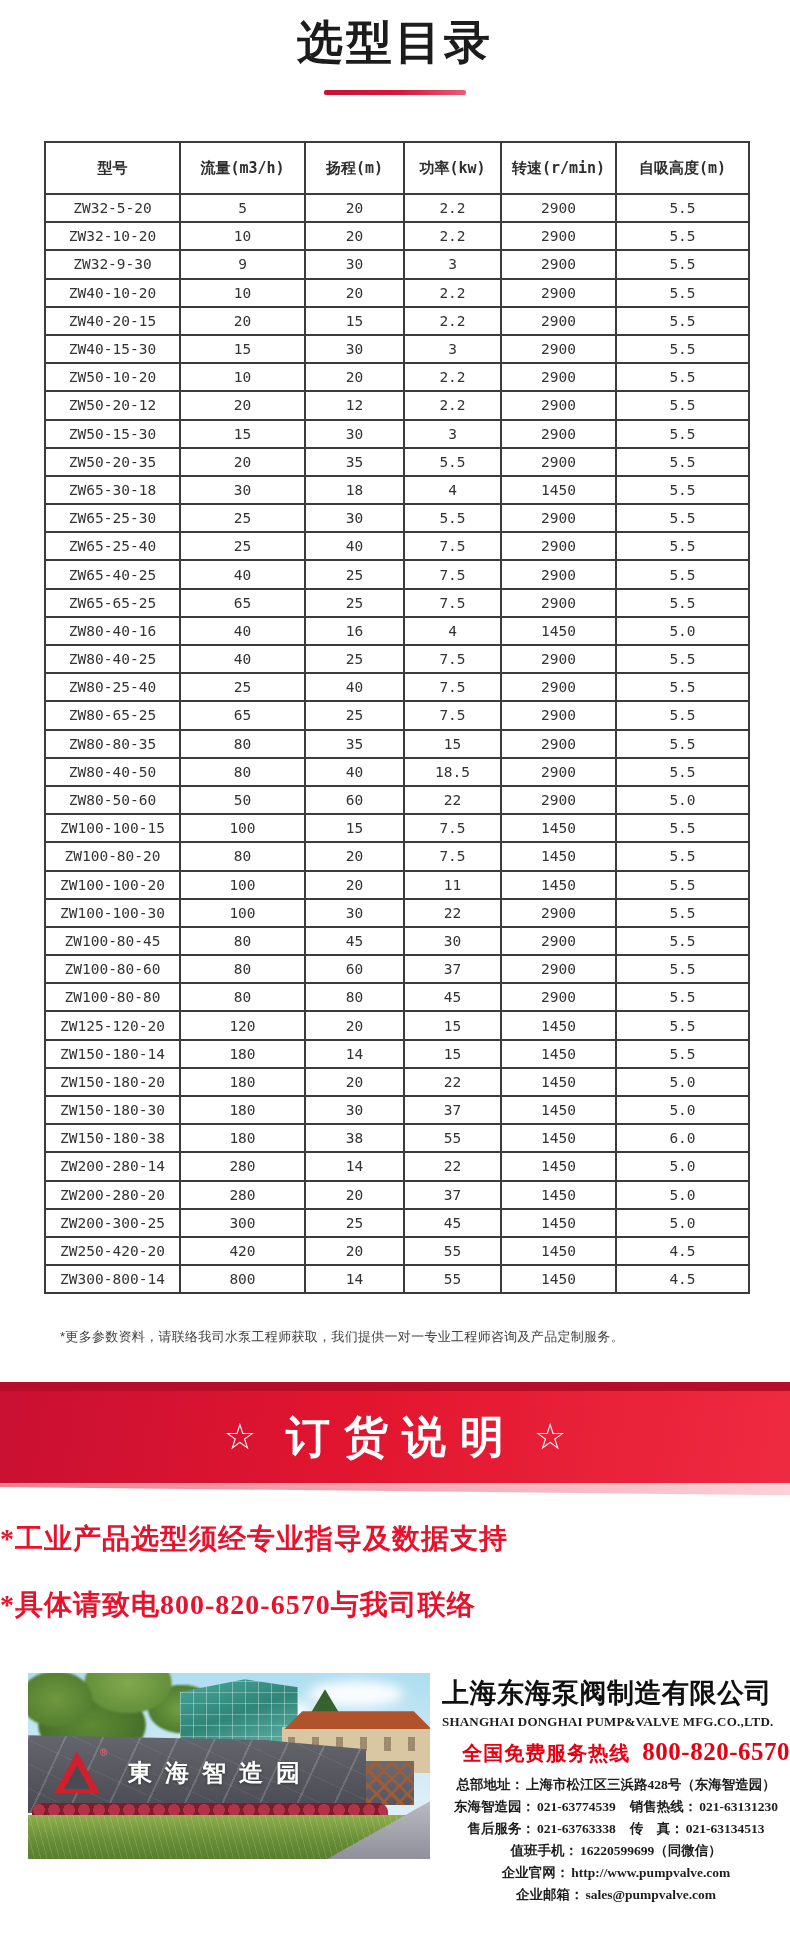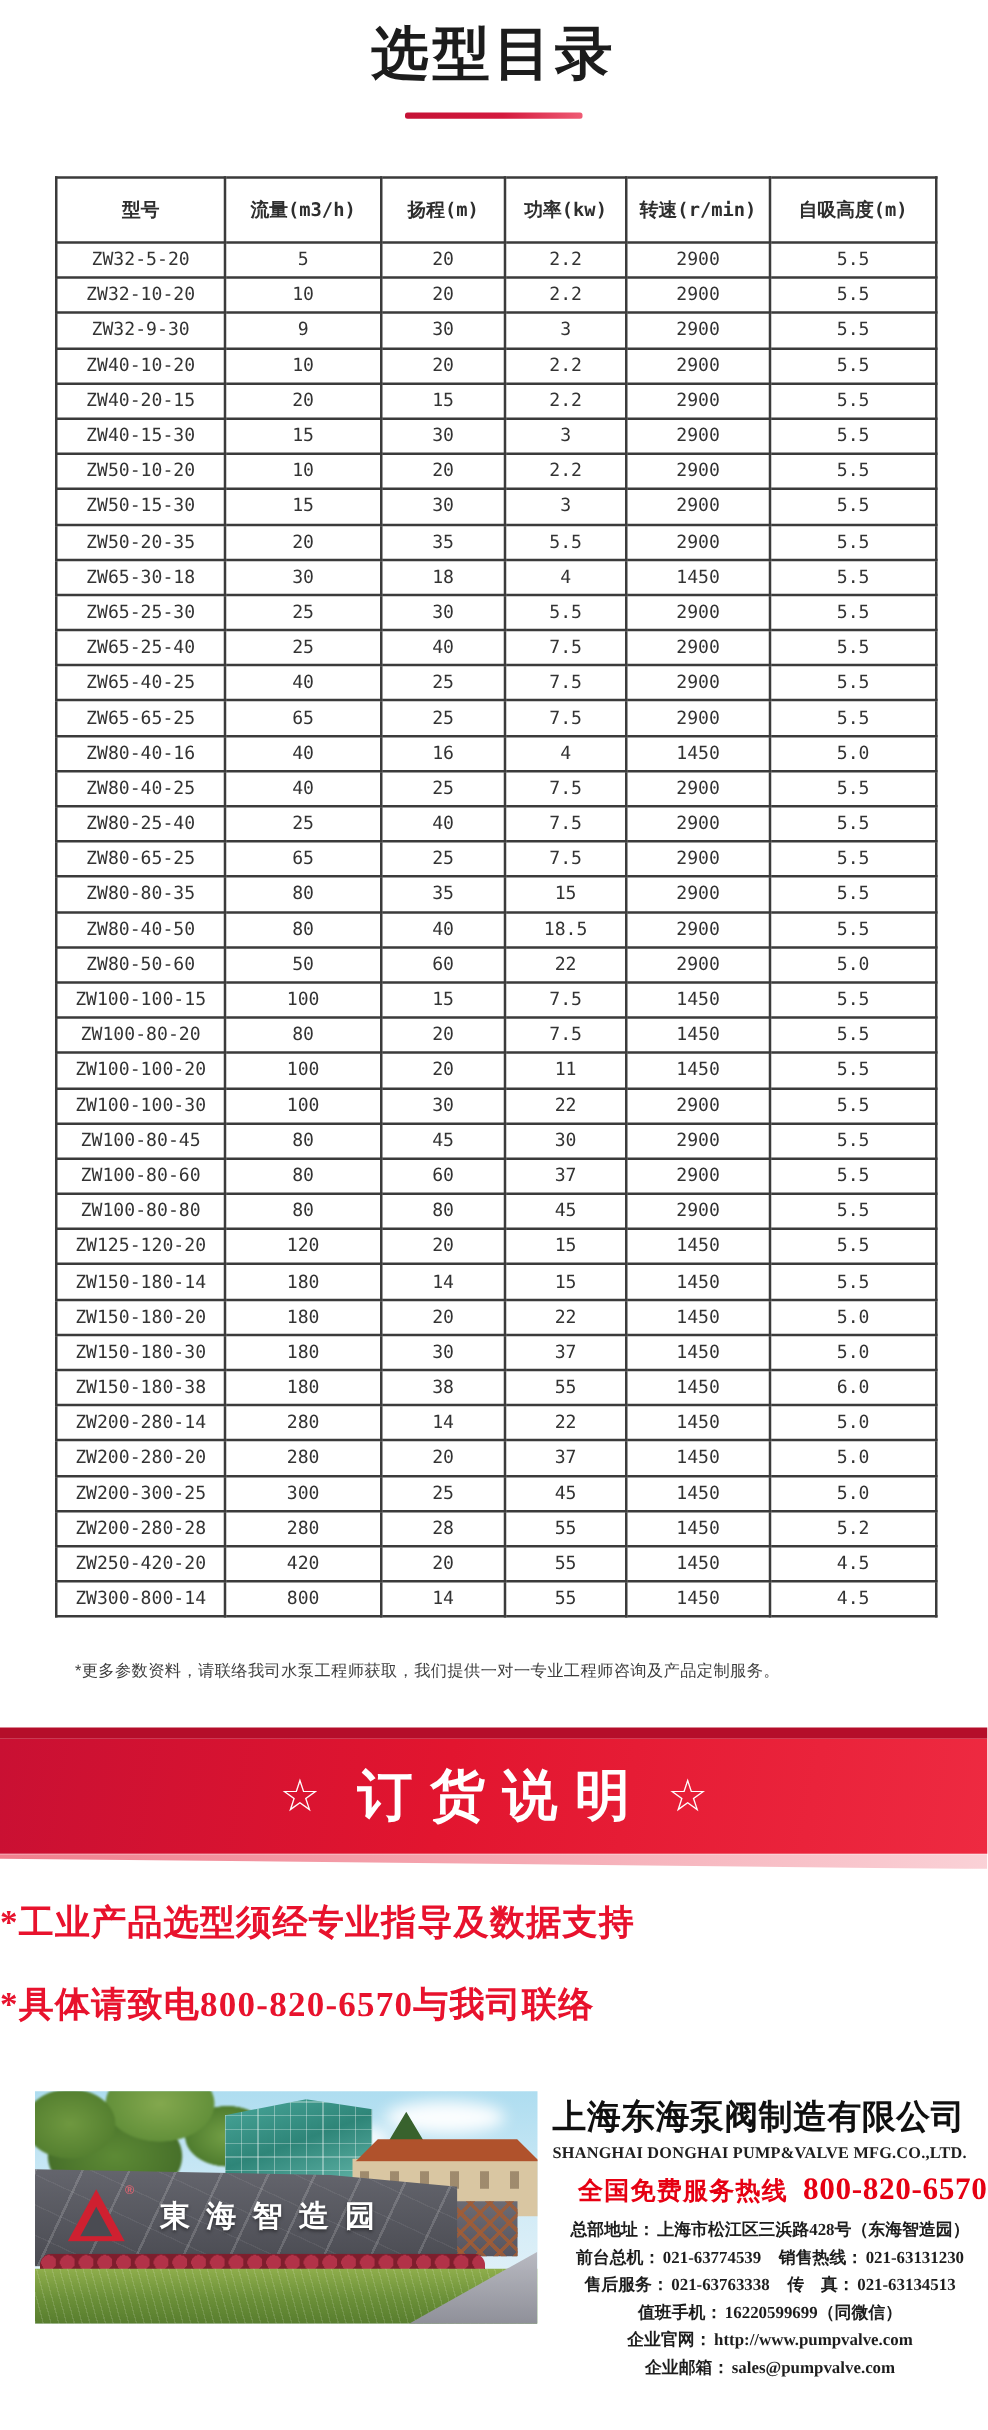--- a/index.html
+++ b/index.html
@@ -187,20 +187,28 @@
       </tr>
       <tr>
         <td>ZW50-10-20</td>
         <td>10</td>
         <td>20</td>
         <td>2.2</td>
         <td>2900</td>
         <td>5.5</td>
       </tr>
       <tr>
+        <td>ZW50-20-12</td>
+        <td>20</td>
+        <td>12</td>
+        <td>2.2</td>
+        <td>2900</td>
+        <td>5.5</td>
+      </tr>
+      <tr>
         <td>ZW50-15-30</td>
         <td>15</td>
         <td>30</td>
         <td>3</td>
         <td>2900</td>
         <td>5.5</td>
       </tr>
       <tr>
         <td>ZW50-20-35</td>
         <td>20</td>
@@ -417,28 +425,20 @@
         <td>1450</td>
         <td>5.0</td>
       </tr>
       <tr>
         <td>ZW200-300-25</td>
         <td>300</td>
         <td>25</td>
         <td>45</td>
         <td>1450</td>
         <td>5.0</td>
-      </tr>
-      <tr>
-        <td>ZW200-280-28</td>
-        <td>280</td>
-        <td>28</td>
-        <td>55</td>
-        <td>1450</td>
-        <td>5.2</td>
       </tr>
       <tr>
         <td>ZW250-420-20</td>
         <td>420</td>
         <td>20</td>
         <td>55</td>
         <td>1450</td>
         <td>4.5</td>
       </tr>
       <tr>
@@ -490,21 +490,21 @@
 
   <div class="info">
     <h2 class="company-cn">上海东海泵阀制造有限公司</h2>
     <div class="company-en">SHANGHAI DONGHAI PUMP&amp;VALVE MFG.CO.,LTD.</div>
     <div class="hotline">
       <span class="hotline-label">全国免费服务热线</span>
       <span class="hotline-number">800-820-6570</span>
     </div>
     <div class="contacts">
         <div class="contact-line"><span class="pair"><span class="clabel">总部地址：</span><span>上海市松江区三浜路428号（东海智造园）</span></span></div>
-        <div class="contact-line"><span class="pair"><span class="clabel">前台总机：</span><span>021-63774539</span></span><span class="pair"><span class="clabel">销售热线：</span><span>021-63131230</span></span></div>
+        <div class="contact-line"><span class="pair"><span class="clabel">东海智造园：</span><span>021-63774539</span></span><span class="pair"><span class="clabel">销售热线：</span><span>021-63131230</span></span></div>
         <div class="contact-line"><span class="pair"><span class="clabel">售后服务：</span><span>021-63763338</span></span><span class="pair"><span class="clabel">传　真：</span><span>021-63134513</span></span></div>
         <div class="contact-line"><span class="pair"><span class="clabel">值班手机：</span><span>16220599699（同微信）</span></span></div>
         <div class="contact-line"><span class="pair"><span class="clabel">企业官网：</span><span>http://www.pumpvalve.com</span></span></div>
         <div class="contact-line"><span class="pair"><span class="clabel">企业邮箱：</span><span>sales@pumpvalve.com</span></span></div>
       </div>
   </div>
 
 </div>
 
 </body></html>

